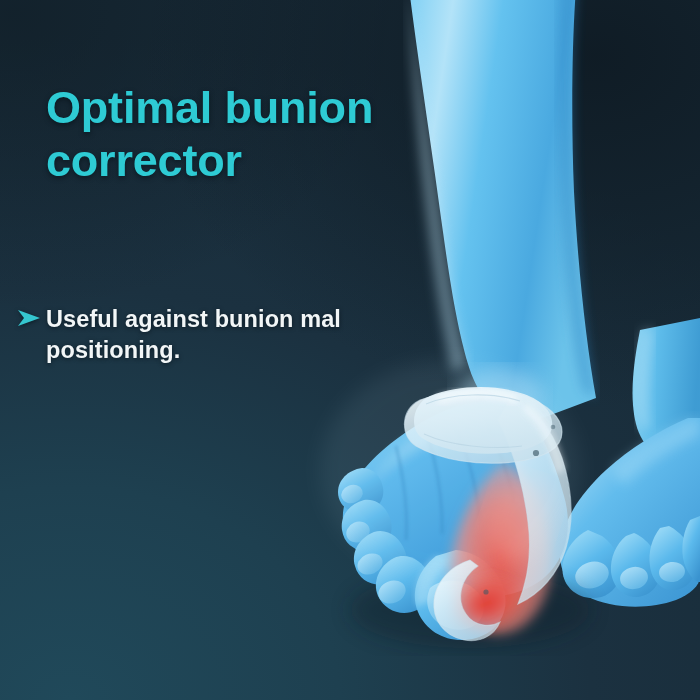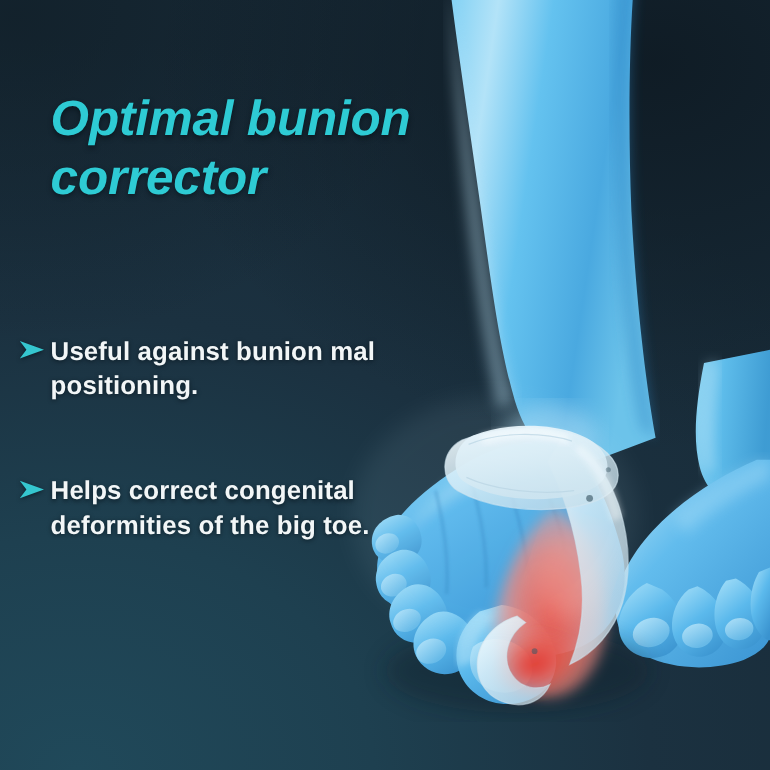--- a/index.html
+++ b/index.html
@@ -41,21 +41,20 @@
 
   
   .title {
     position: absolute;
     left: 46px;
     top: 82px;
     width: 390px;
     font-size: 45px;
     line-height: 1.17;
     font-weight: 700;
-    font-style: italic;
     letter-spacing: -0.2px;
     color: #2ecbd4;
     text-shadow: 0 2px 5px rgba(3,12,18,0.55);
   }
 
   .bullets {
     position: absolute;
     left: 16px;
     top: 304px;
     width: 400px;
@@ -302,24 +301,16 @@
 
     <div class="bullet">
       <span class="bullet-marker">
         <svg width="26" height="18" viewBox="0 0 26 18" xmlns="http://www.w3.org/2000/svg">
           <path d="M2,1 L24,9 L2,17 L8,9 Z" fill="#35c6cf"></path>
         </svg>
       </span>
       <span class="bullet-text">Useful against bunion mal positioning.</span>
     </div>
 
-    <div class="bullet">
-      <span class="bullet-marker">
-        <svg width="26" height="18" viewBox="0 0 26 18" xmlns="http://www.w3.org/2000/svg">
-          <path d="M2,1 L24,9 L2,17 L8,9 Z" fill="#35c6cf"></path>
-        </svg>
-      </span>
-      <span class="bullet-text">Helps correct congenital deformities of the big toe.</span>
-    </div>
 
   </div>
 
 </div>
 
 </body></html>

